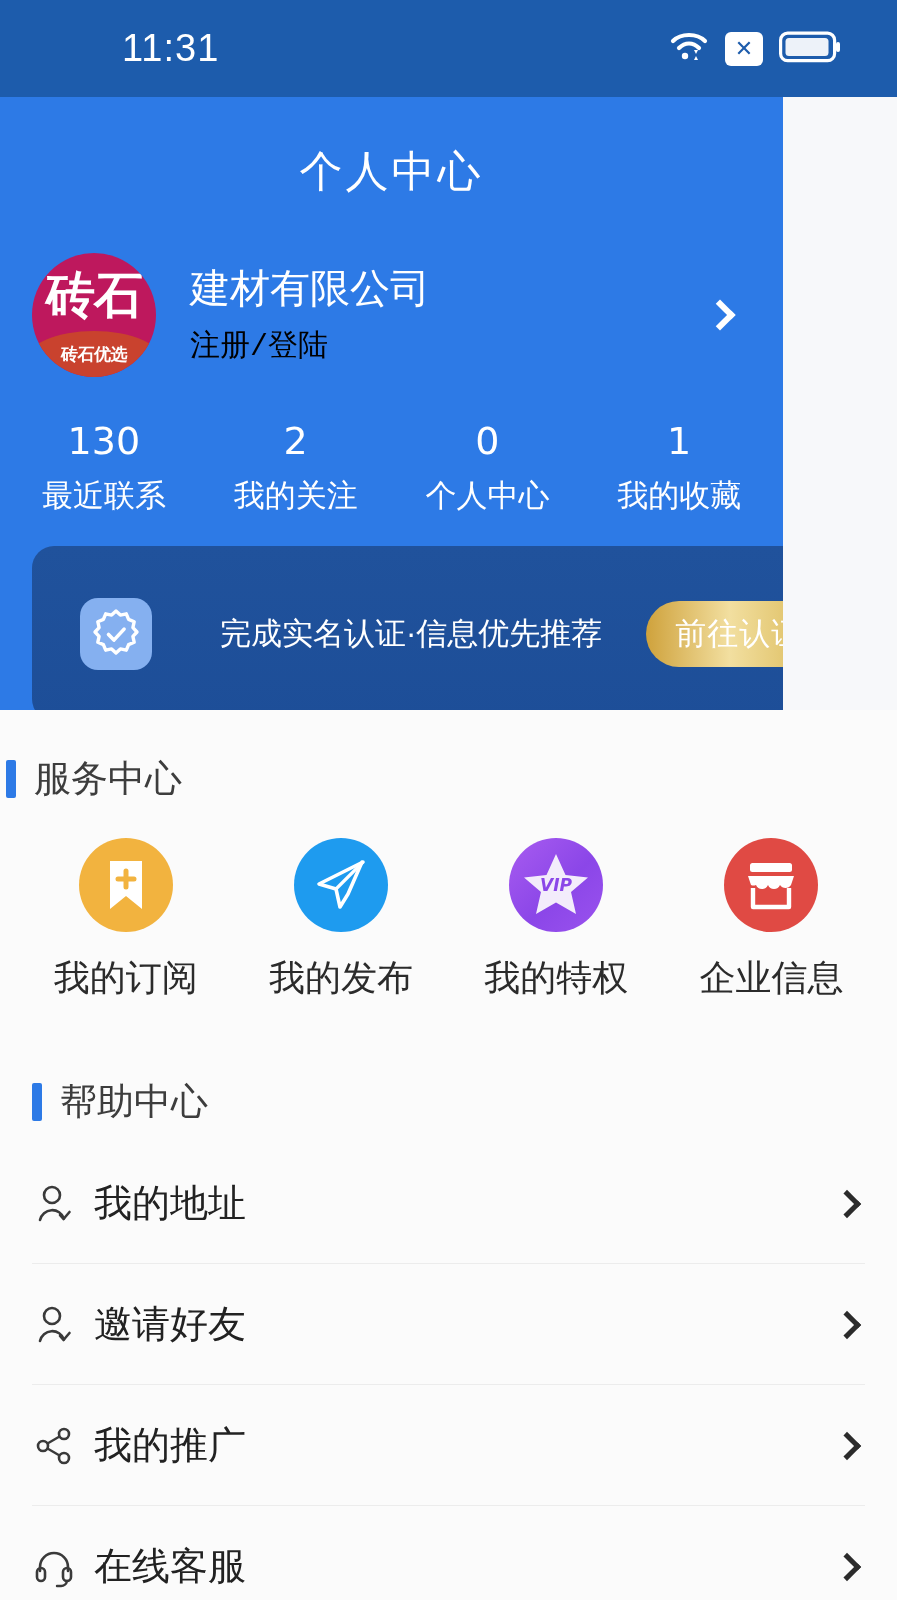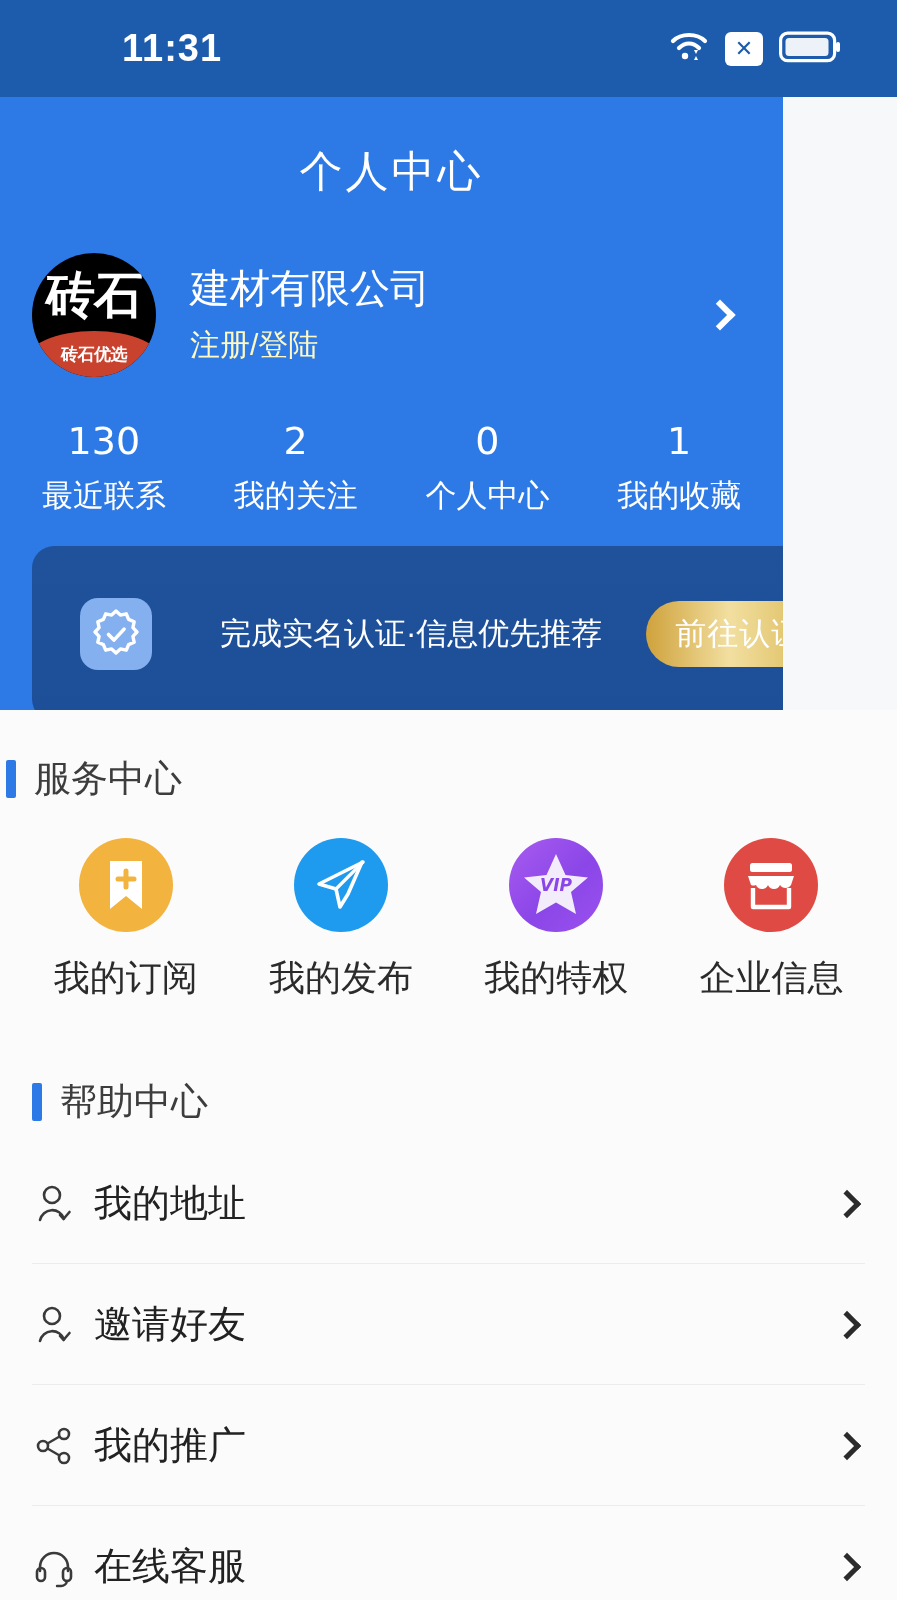--- a/index.html
+++ b/index.html
@@ -30,21 +30,21 @@
     display: flex;
     align-items: center;
     justify-content: space-between;
     padding: 0 56px 0 0;
   }
   .status-time {
     color: #ffffff;
     font-size: 38px;
     letter-spacing: 1px;
     margin-left: 122px;
-    font-weight: 700;
+    font-weight: 400;
     line-height: 97px;
   }
   .status-icons {
     display: flex;
     align-items: center;
     gap: 16px;
   }
   .sim-badge {
     width: 38px; height: 34px;
     background: #ffffff;
@@ -78,21 +78,21 @@
   .profile {
     display: flex;
     align-items: center;
     margin-top: 52px;
     padding: 0 34px 0 32px;
   }
   .avatar {
     position: relative;
     width: 124px; height: 124px;
     border-radius: 50%;
-    background: #000000;
+    background: #be185d;
     overflow: hidden;
     flex: 0 0 auto;
   }
   .avatar-main {
     position: absolute;
     top: 17px; left: 0;
     width: 100%;
     text-align: center;
     color: #ffffff;
     font-size: 49px;
@@ -119,24 +119,25 @@
     font-family: "DejaVu Sans", sans-serif;
   }
   .profile-text { margin-left: 34px; flex: 1 1 auto; }
   .profile-name {
     color: #ffffff;
     font-size: 40px;
     line-height: 1.15;
     font-weight: 400;
   }
   .profile-sub {
-    color: #fef9c3;
+    color: #000000;
     font-size: 30px;
     margin-top: 14px;
     font-weight: 400;
+    font-family: Liberation Mono, monospace;
   }
   .profile-arrow {
     color: #ffffff;
     font-size: 0;
     flex: 0 0 auto;
     padding-right: 18px;
   }
   .chev {
     display: inline-block;
     width: 22px; height: 22px;

